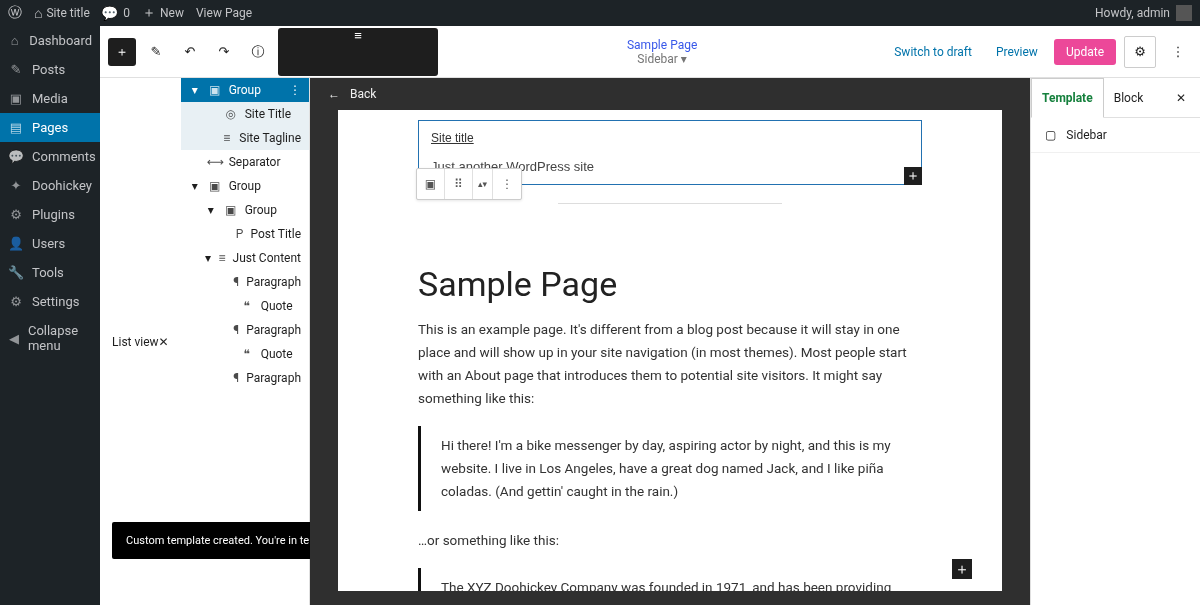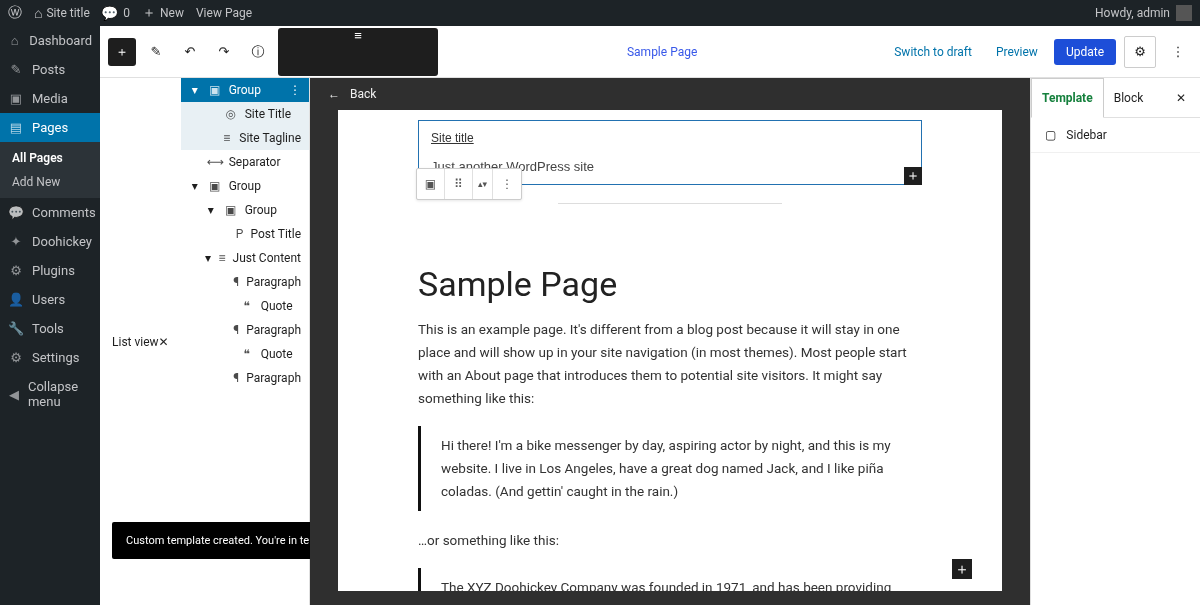--- a/index.html
+++ b/index.html
@@ -22,21 +22,21 @@
 .topbar { height:52px; border-bottom:1px solid #e0e0e0; display:flex; align-items:center; padding:0 8px; }
 .topbar .left { display:flex; align-items:center; gap:6px; }
 .topbar .center { flex:1; text-align:center; font-size:12px; }
 .topbar .center .title { color:#3858e9; }
 .topbar .center .sub { color:#757575; }
 .topbar .right { display:flex; align-items:center; gap:8px; }
 .tb-btn { width:28px; height:28px; display:flex; align-items:center; justify-content:center; border-radius:2px; cursor:pointer; color:#1e1e1e; }
 .tb-btn.add { background:#1e1e1e; color:#fff; border-radius:3px; }
 .tb-btn.doc { background:#1e1e1e; color:#fff; border-radius:3px; }
 .link-btn { color:#0073aa; font-size:12px; cursor:pointer; padding:4px 8px; }
-.update-btn { background:#1d4ed8; color:#fff; padding:6px 12px; border-radius:3px; font-size:12px; cursor:pointer; }
+.update-btn { background:#ec4899; color:#fff; padding:6px 12px; border-radius:3px; font-size:12px; cursor:pointer; }
 .icon-btn { width:32px; height:32px; border:1px solid #ccc; display:flex; align-items:center; justify-content:center; cursor:pointer; border-radius:2px;}
 .body { flex:1; display:flex; overflow:hidden; }
 .listpanel { width:210px; border-right:1px solid #e0e0e0; display:flex; flex-direction:row; }
 .listpanel .hdr { padding:12px 12px; display:flex; align-items:center; justify-content:space-between; font-size:12px; }
 .listpanel .tree { flex:1; overflow:auto; font-size:12px; }
 .tree-item { display:flex; align-items:center; gap:6px; padding:5px 8px; cursor:pointer; white-space:nowrap;}
 .tree-item.selected { background:#0073aa; color:#fff; }
 .tree-item.hl { background:#e8f0f4; }
 .tree-item .tw { width:12px; display:inline-block; text-align:center; }
 .tree-item .ti { width:16px; display:inline-block; text-align:center; opacity:.8;}
@@ -110,24 +110,20 @@
         <span>Posts</span>
       </div>
     <div class="item">
         <span class="s-icon">▣</span>
         <span>Media</span>
       </div>
     <div class="item active">
         <span class="s-icon">▤</span>
         <span>Pages</span>
       </div>
-    <div class="sub">
-      <div class="subitem active">All Pages</div>
-      <div class="subitem">Add New</div>
-    </div>
     <div class="item">
         <span class="s-icon">💬</span>
         <span>Comments</span>
       </div>
     <div class="item">
         <span class="s-icon">✦</span>
         <span>Doohickey</span>
       </div>
     <div class="item">
         <span class="s-icon">⚙</span>
@@ -168,20 +164,21 @@
           </div>
         <div class="tb-btn">
             <span>ⓘ</span>
           </div>
         <div class="tb-btn doc">
             <span>≡</span>
           </div>
       </div>
       <div class="center">
         <div class="title">Sample Page</div>
+        <div class="sub">Sidebar ▾</div>
       </div>
       <div class="right">
         <span class="link-btn">Switch to draft</span>
         <span class="link-btn">Preview</span>
         <span class="update-btn">Update</span>
         <div class="icon-btn">
             <span>⚙</span>
           </div>
         <div class="tb-btn">
             <span>⋮</span>

